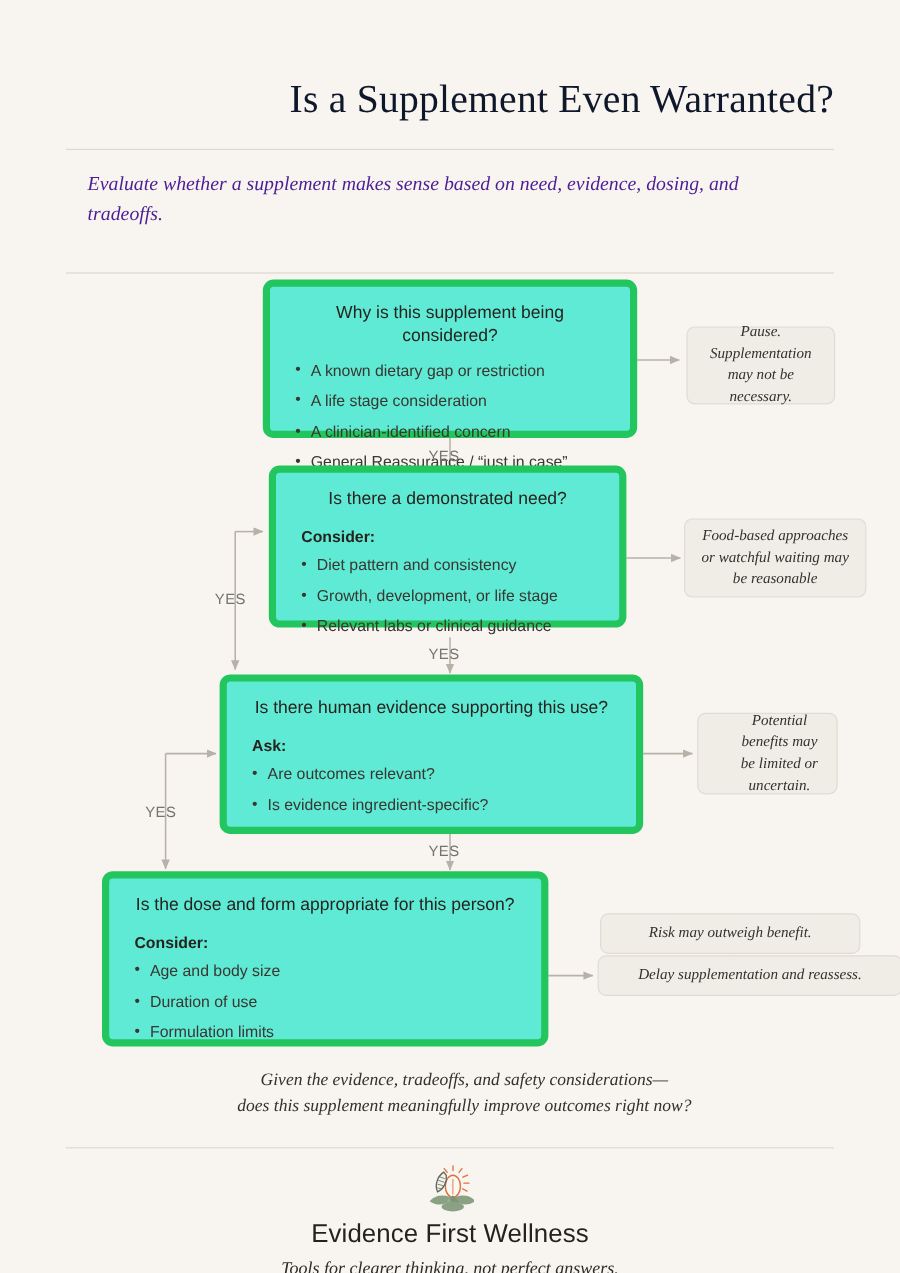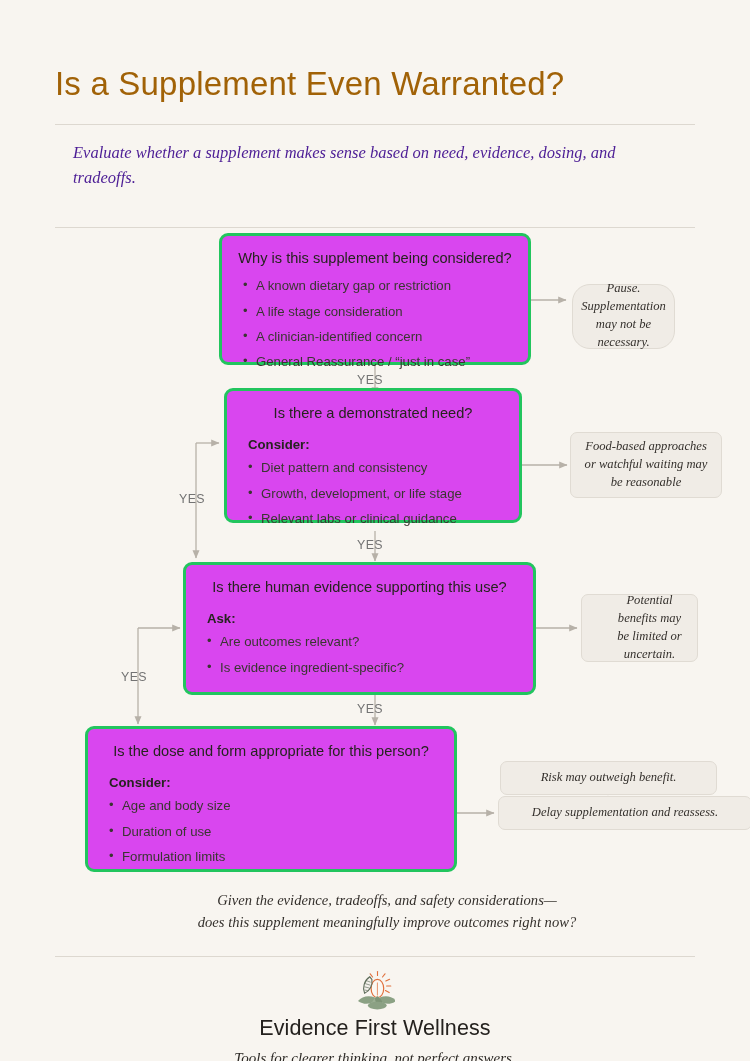--- a/index.html
+++ b/index.html
@@ -16,25 +16,25 @@
     position: relative;
     width: 750px;
     height: 1061px;
     background: #f8f5f0;
   }
 
   
   .header { padding: 64px 55px 0 55px; }
 
   .title {
-    font-family: Liberation Sans, sans-serif;
+    font-family: Liberation Serif, serif;
     font-size: 33px;
     font-weight: 400;
-    color: #a16207;
-    text-align: left;
+    color: #0f172a;
+    text-align: right;
     letter-spacing: 0.2px;
     line-height: 1.2;
   }
 
   .rule {
     height: 1px;
     background: #ddd8d0;
     margin: 20px 0 0 0;
   }
 
@@ -49,22 +49,22 @@
 
   
   .flow {
     position: relative;
     width: 750px;
     height: 655px;
   }
 
   .node {
     position: absolute;
-    background: #d946ef;
-    border: 3px solid #22c55e;
+    background: #5eead4;
+    border: 6px solid #22c55e;
     border-radius: 9px;
   }
 
   .node-title {
     font-size: 14.6px;
     color: #26231f;
     text-align: center;
     padding: 13px 16px 0 16px;
     line-height: 1.35;
   }
@@ -218,21 +218,21 @@
 
     <div class="node" style="left:219px; top:5px; width:312px; height:132px;">
       <div class="node-title">Why is this supplement being considered?</div>
       <ul class="tight">
         <li>A known dietary gap or restriction</li>
         <li>A life stage consideration</li>
         <li>A clinician-identified concern</li>
         <li>General Reassurance / “just in case”</li>
       </ul>
     </div>
-    <div class="note" style="left:572px; top:56px; width:103px; height:65px;border-radius:18px;">
+    <div class="note" style="left:572px; top:44px; width:124px; height:65px;">
       <span>Pause. Supplementation may not be necessary.</span>
     </div>
     <div class="yes" style="left:357px; top:145px;">YES</div>
 
     <div class="node" style="left:224px; top:160px; width:298px; height:135px;">
       <div class="node-title">Is there a demonstrated need?</div>
       <div class="node-lead">Consider:</div>
       <ul>
         <li>Diet pattern and consistency</li>
         <li>Growth, development, or life stage</li>

